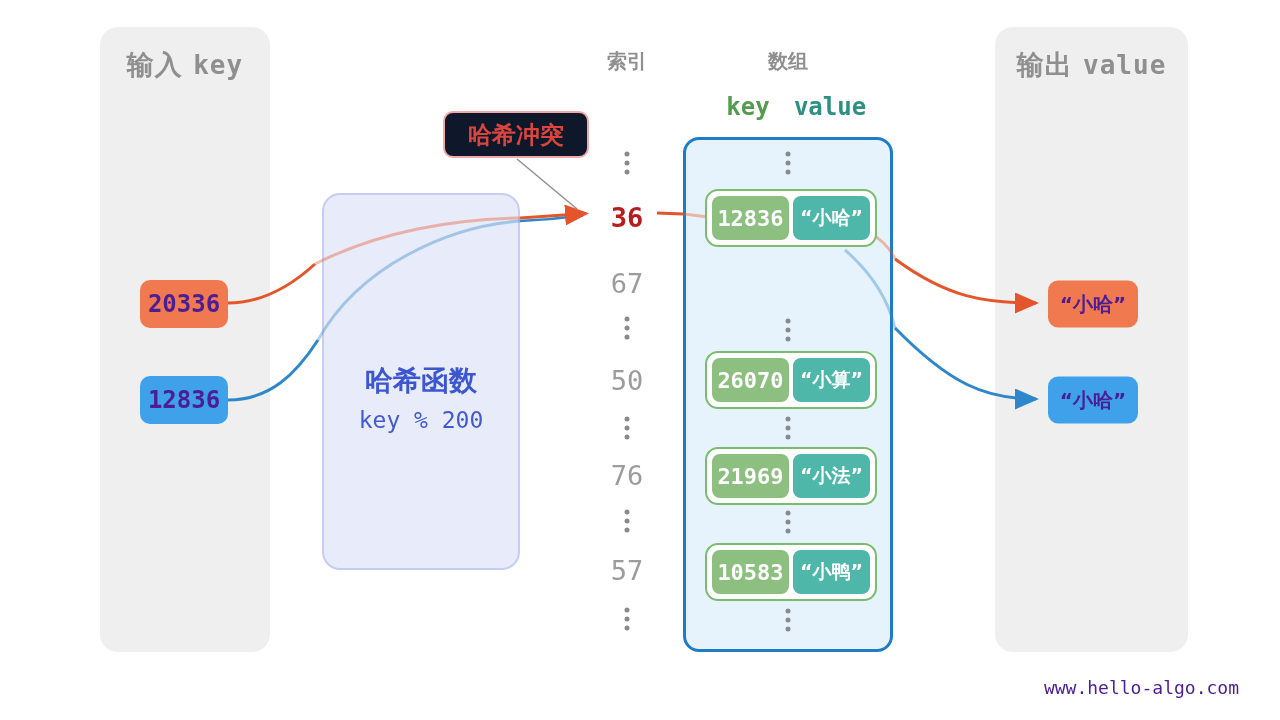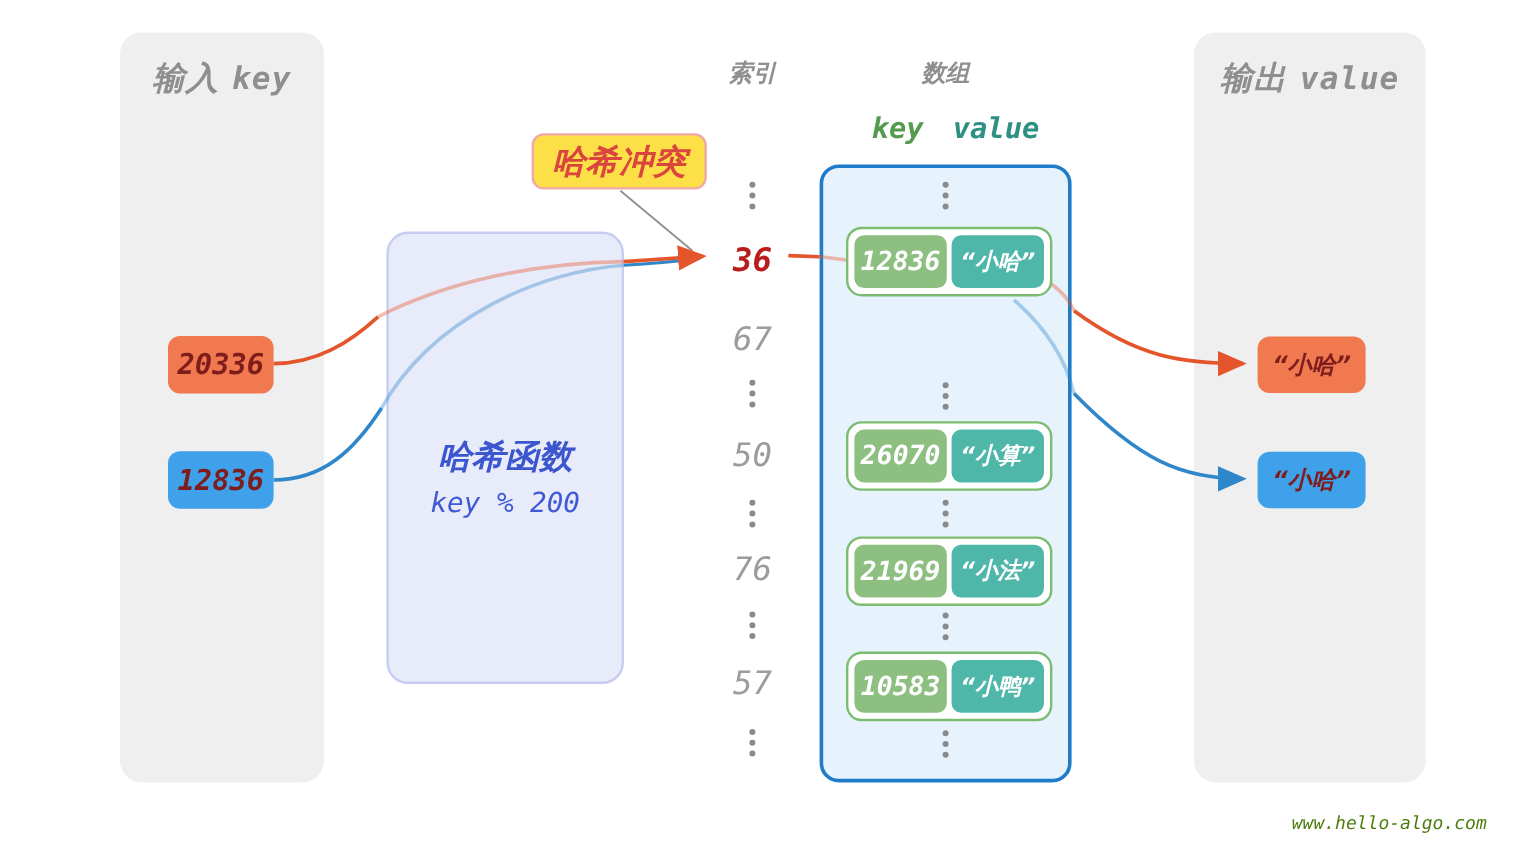--- a/index.html
+++ b/index.html
@@ -1,19 +1,18 @@
 <!DOCTYPE html>
 <html><head>
 <meta charset="utf-8">
 <style>
   html,body{margin:0;padding:0;background:#ffffff;}
   .canvas{
     position:relative;width:1276px;height:720px;background:#ffffff;overflow:hidden;
     font-family:"DejaVu Sans","Liberation Sans",sans-serif;
-    font-style:italic;
   }
   .mono{font-family:"DejaVu Sans Mono","Liberation Mono",monospace;} 
 
   
   .panel{position:absolute;background:#efefef;border-radius:18px;z-index:1;}
   .panel-title{
     position:absolute;top:20px;left:0;right:0;text-align:center;
     font-weight:bold;font-size:27px;color:#8f8f8f;letter-spacing:1px;white-space:nowrap;
   }
   .panel-title .mono{font-size:26px;font-weight:bold;}
@@ -23,44 +22,44 @@
     position:absolute;transform:translate(-50%,-50%);
     font-weight:bold;font-size:20px;color:#8f8f8f;white-space:nowrap;z-index:10;
   }
   .kv-header{position:absolute;transform:translate(-50%,-50%);font-size:24px;font-weight:bold;white-space:nowrap;z-index:10;}
   .kv-key{color:#549b4f;}
   .kv-value{color:#2e9082;}
 
   
   .keybox{
     position:absolute;transform:translate(-50%,-50%);
-    border-radius:10px;color:#7f1d1d;z-index:10;
+    border-radius:10px;color:#4c1d95;z-index:10;
     display:flex;align-items:center;justify-content:center;
     font-size:24px;font-weight:bold;white-space:nowrap;
   }
   .orange{background:#f0794f;}
   .blue{background:#3ea1e9;}
   .outbox{font-size:20px;font-family:"DejaVu Sans","Liberation Sans",sans-serif;}
 
   
   .hash-box{
     position:absolute;left:322px;top:193px;width:198px;height:377px;box-sizing:border-box;
     background:#e8ebf9;border:2px solid #c7cdf2;border-radius:18px;z-index:1;
   }
   .hash-title{position:absolute;left:50%;top:167px;transform:translateX(-50%);
     font-size:28px;font-weight:bold;color:#3b56cf;white-space:nowrap;}
   .hash-formula{position:absolute;left:50%;top:212px;transform:translateX(-50%);
     font-size:23px;color:#4059d4;white-space:nowrap;}
 
   
   .collision{
     position:absolute;left:443px;top:111px;width:146px;height:47px;box-sizing:border-box;
-    background:#fde047;border:2px solid #f0a8a8;border-radius:10px;z-index:10;
+    background:#0f172a;border:2px solid #f0a8a8;border-radius:10px;z-index:10;
     display:flex;align-items:center;justify-content:center;
-    font-size:28px;font-weight:bold;color:#da453e;white-space:nowrap;
+    font-size:24px;font-weight:bold;color:#da453e;white-space:nowrap;
   }
 
   
   .idx{
     position:absolute;transform:translate(-50%,-50%);
     font-size:27px;color:#9c9c9c;z-index:10;white-space:nowrap;
   }
   .idx.hl{font-weight:bold;color:#b91c1c;}
 
   
@@ -81,21 +80,21 @@
   }
   .pair .kbox,.pair .vbox{
     flex:1;border-radius:8px;color:#ffffff;
     display:flex;align-items:center;justify-content:center;white-space:nowrap;
   }
   .pair .kbox{background:#8cbf80;font-family:"DejaVu Sans Mono","Liberation Mono",monospace;font-size:22px;font-weight:bold;}
   .pair .vbox{background:#4fb6aa;font-size:19px;font-weight:bold;}
 
   .watermark{
     position:absolute;right:37px;top:677px;
-    font-size:15px;color:#4d7c0f;white-space:nowrap;z-index:10;
+    font-size:18px;color:#4c1d95;white-space:nowrap;z-index:10;
   }
 
   svg.wires{position:absolute;left:0;top:0;z-index:5;pointer-events:none;}
 </style>
 </head>
 <body>
 
 <div class="canvas">
 
   <div class="panel" style="left:100px;top:27px;width:170px;height:625px">

